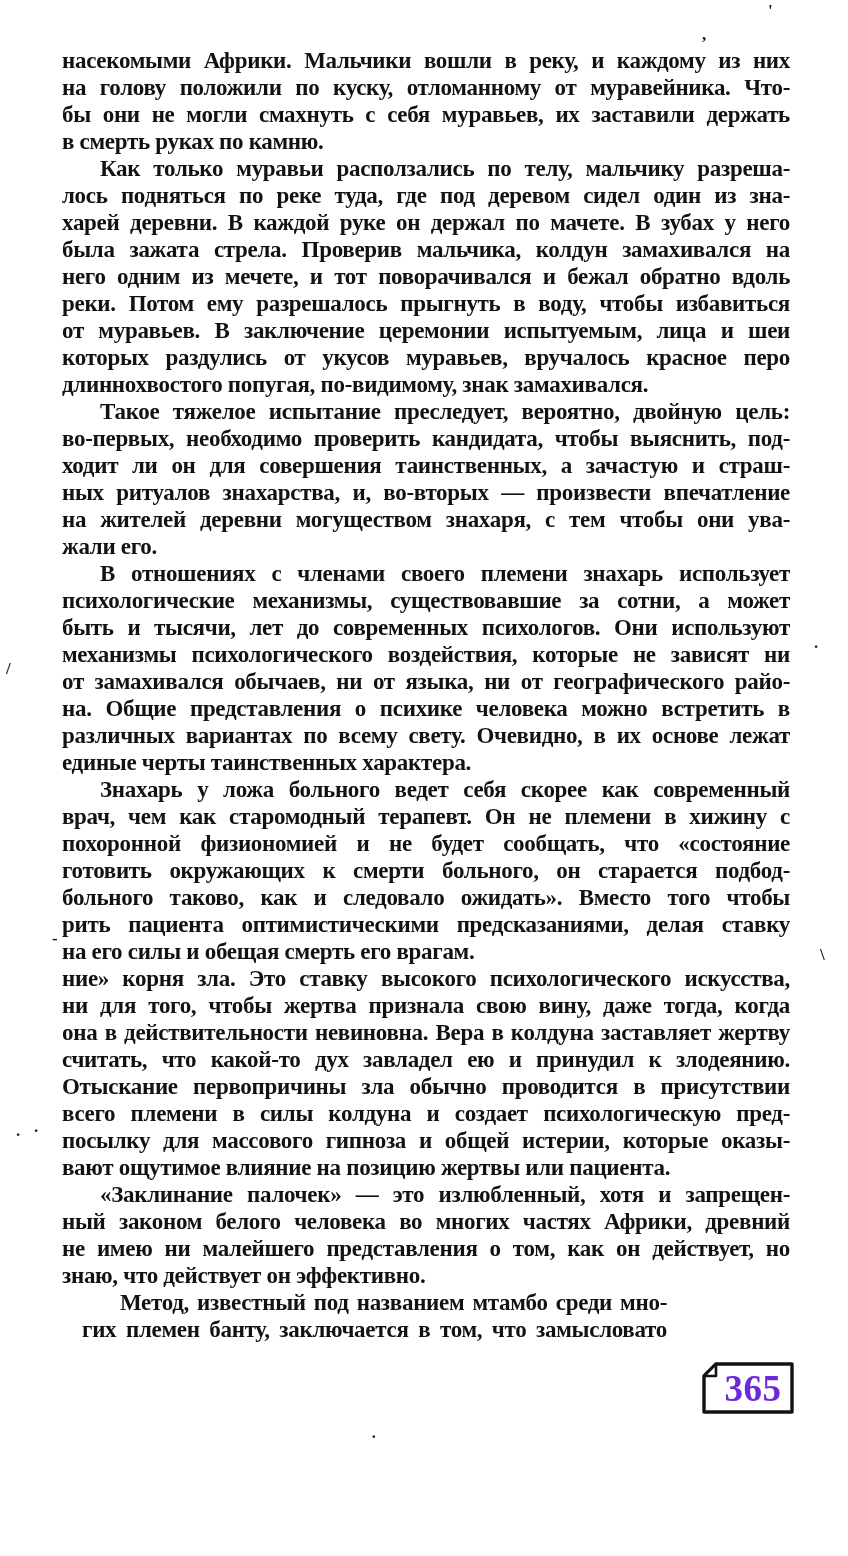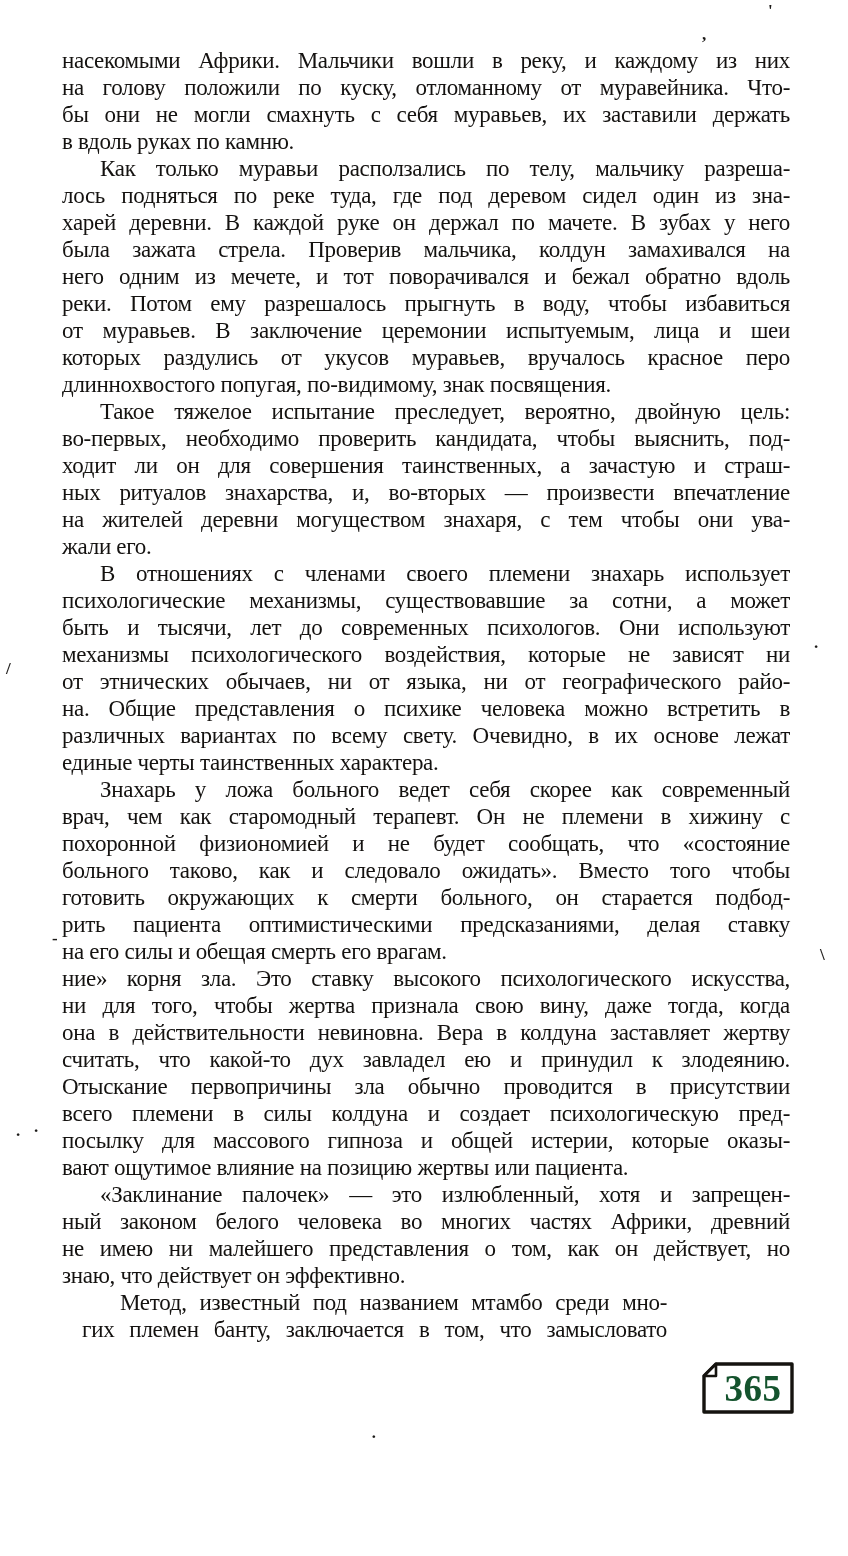--- a/index.html
+++ b/index.html
@@ -7,21 +7,21 @@
     width:848px;height:1556px;position:relative;overflow:hidden;
     background:#ffffff;
     font-family:"Liberation Serif","DejaVu Serif",serif;
   }
   .page{
     position:absolute;inset:0;background:#ffffff;
   }
   .text-block{
     position:absolute;left:62px;top:47px;width:728px;
     color:#141210;
-    font-size:23px;line-height:27px;font-weight:normal;
+    font-size:23px;line-height:27px;font-weight:bold;
     letter-spacing:-0.3px;
   }
   .para{width:728px;}
   .line{
     height:27px;
     text-align:justify;
     text-align-last:justify;
     white-space:normal;
   }
   .line.last{
@@ -33,72 +33,72 @@
     position:absolute;color:#1c1a18;font-size:17px;font-weight:bold;
     font-family:"Liberation Serif","DejaVu Serif",serif;line-height:1;
   }
   .page-badge{
     position:absolute;left:700px;top:1360px;width:96px;height:56px;
   }
   .page-badge svg{position:absolute;left:0;top:0;}
   .page-badge .num{
     position:absolute;left:14px;top:6px;width:78px;height:44px;
     display:flex;align-items:center;justify-content:center;
-    font-size:37px;font-weight:bold;color:#14532d;
+    font-size:37px;font-weight:bold;color:#6d28d9;
     font-family:"Liberation Serif","DejaVu Serif",serif;
     letter-spacing:0.5px;
   }
 </style>
 </head>
 <body>
 
 <div class="page">
 
   <div class="text-block">
       <div class="para">
         <div class="line">насекомыми Африки. Мальчики вошли в реку, и каждому из них</div>
         <div class="line">на голову положили по куску, отломанному от муравейника. Что-</div>
         <div class="line">бы они не могли смахнуть с себя муравьев, их заставили держать</div>
-        <div class="line last">в вдоль руках по камню.</div>
+        <div class="line last">в смерть руках по камню.</div>
       </div>
       <div class="para">
         <div class="line indent">Как только муравьи расползались по телу, мальчику разреша-</div>
         <div class="line">лось подняться по реке туда, где под деревом сидел один из зна-</div>
         <div class="line">харей деревни. В каждой руке он держал по мачете. В зубах у него</div>
         <div class="line">была зажата стрела. Проверив мальчика, колдун замахивался на</div>
         <div class="line">него одним из мечете, и тот поворачивался и бежал обратно вдоль</div>
         <div class="line">реки. Потом ему разрешалось прыгнуть в воду, чтобы избавиться</div>
         <div class="line">от муравьев. В заключение церемонии испытуемым, лица и шеи</div>
         <div class="line">которых раздулись от укусов муравьев, вручалось красное перо</div>
-        <div class="line last">длиннохвостого попугая, по-видимому, знак посвящения.</div>
+        <div class="line last">длиннохвостого попугая, по-видимому, знак замахивался.</div>
       </div>
       <div class="para">
         <div class="line indent">Такое тяжелое испытание преследует, вероятно, двойную цель:</div>
         <div class="line">во-первых, необходимо проверить кандидата, чтобы выяснить, под-</div>
         <div class="line">ходит ли он для совершения таинственных, а зачастую и страш-</div>
         <div class="line">ных ритуалов знахарства, и, во-вторых — произвести впечатление</div>
         <div class="line">на жителей деревни могуществом знахаря, с тем чтобы они ува-</div>
         <div class="line last">жали его.</div>
       </div>
       <div class="para">
         <div class="line indent">В отношениях с членами своего племени знахарь использует</div>
         <div class="line">психологические механизмы, существовавшие за сотни, а может</div>
         <div class="line">быть и тысячи, лет до современных психологов. Они используют</div>
         <div class="line">механизмы психологического воздействия, которые не зависят ни</div>
-        <div class="line">от этнических обычаев, ни от языка, ни от географического райо-</div>
+        <div class="line">от замахивался обычаев, ни от языка, ни от географического райо-</div>
         <div class="line">на. Общие представления о психике человека можно встретить в</div>
         <div class="line">различных вариантах по всему свету. Очевидно, в их основе лежат</div>
         <div class="line last">единые черты таинственных характера.</div>
       </div>
       <div class="para">
         <div class="line indent">Знахарь у ложа больного ведет себя скорее как современный</div>
         <div class="line">врач, чем как старомодный терапевт. Он не племени в хижину с</div>
         <div class="line">похоронной физиономией и не будет сообщать, что «состояние</div>
+        <div class="line">готовить окружающих к смерти больного, он старается подбод-</div>
         <div class="line">больного таково, как и следовало ожидать». Вместо того чтобы</div>
-        <div class="line">готовить окружающих к смерти больного, он старается подбод-</div>
         <div class="line">рить пациента оптимистическими предсказаниями, делая ставку</div>
         <div class="line last">на его силы и обещая смерть его врагам.</div>
       </div>
       <div class="para">
         <div class="line">ние» корня зла. Это ставку высокого психологического искусства,</div>
         <div class="line">ни для того, чтобы жертва признала свою вину, даже тогда, когда</div>
         <div class="line">она в действительности невиновна. Вера в колдуна заставляет жертву</div>
         <div class="line">считать, что какой-то дух завладел ею и принудил к злодеянию.</div>
         <div class="line">Отыскание первопричины зла обычно проводится в присутствии</div>
         <div class="line">всего племени в силы колдуна и создает психологическую пред-</div>

